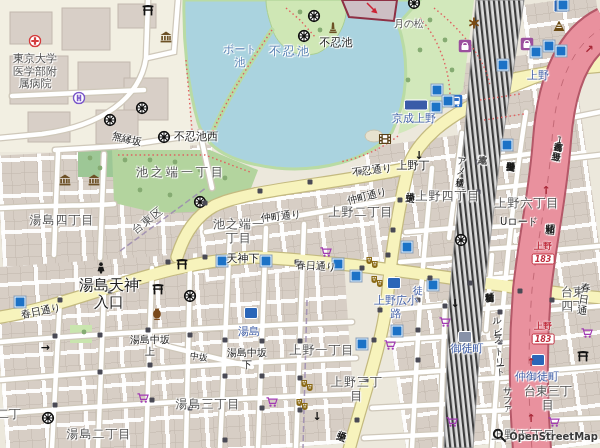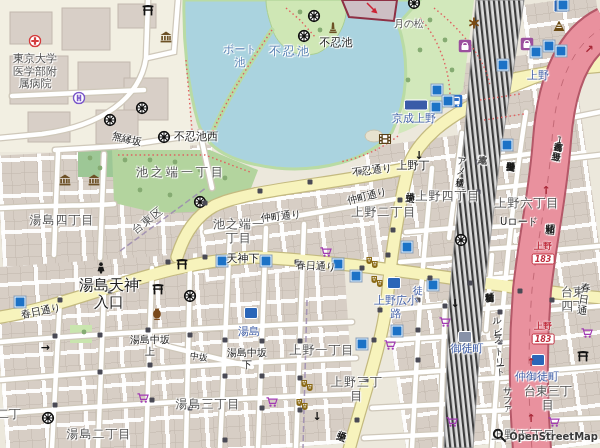--- a/index.html
+++ b/index.html
@@ -657,21 +657,21 @@
 属病院</span>
       <span class="lbl st" style="left: 127px; top: 139px; font-size: 10px; transform: translate(-50%, -50%) rotate(14deg);">無縁坂</span>
       <span class="lbl st" style="left: 196px; top: 137px; font-size: 11px; transform: translate(-50%, -50%);">不忍池西</span>
       <span class="lbl d" style="left: 181px; top: 173px; font-size: 12px; letter-spacing: 3px; transform: translate(-50%, -50%);">池之端一丁目</span>
       <span class="lbl d" style="left: 239px; top: 200px; font-size: 12px; letter-spacing: 1px; transform: translate(-50%, -50%); margin-top: 32px;">池之端一
 丁目</span>
       <span class="lbl d" style="left: 62px; top: 221px; font-size: 12px; letter-spacing: 1px; transform: translate(-50%, -50%);">湯島四丁目</span>
       <span class="lbl d" style="left: 148px; top: 221px; font-size: 11px; letter-spacing: 1px; transform: translate(-50%, -50%) rotate(-38deg);">台東区</span>
       <span class="lbl st" style="left: 281px; top: 216px; font-size: 10px; transform: translate(-50%, -50%) rotate(-6deg);">仲町通り</span>
       <span class="lbl st" style="left: 367px; top: 196px; font-size: 10px; transform: translate(-50%, -50%) rotate(-14deg);">仲町通り</span>
-      <span class="lbl d" style="left: 361px; top: 213px; font-size: 12px; letter-spacing: 1px; transform: translate(-50%, -50%); margin-left: 23px;">上野二丁目</span>
+      <span class="lbl d" style="left: 361px; top: 213px; font-size: 12px; letter-spacing: 1px; transform: translate(-50%, -50%);">上野二丁目</span>
       <span class="lbl st" style="left: 372px; top: 170px; font-size: 10px; transform: translate(-50%, -50%) rotate(-7deg);">不忍通り</span>
       <span class="lbl st" style="left: 413px; top: 166px; font-size: 11px; transform: translate(-50%, -50%);">上野丁</span>
       <span class="lbl st" style="left: 243px; top: 259px; font-size: 11px; transform: translate(-50%, -50%);">天神下</span>
       <span class="lbl st" style="left: 41px; top: 311px; font-size: 10px; transform: translate(-50%, -50%) rotate(-11deg);">春日通り</span>
       <span class="lbl st" style="left: 316px; top: 266px; font-size: 10px; transform: translate(-50%, -50%) rotate(3deg);">春日通り</span>
       <span class="lbl st" style="left: 109px; top: 294px; font-size: 15px; transform: translate(-50%, -50%);">湯島天神
 入口</span>
       <span class="lbl st" style="left: 150px; top: 345px; font-size: 10px; transform: translate(-50%, -50%);">湯島中坂
 上</span>
       <span class="lbl st" style="left: 199px; top: 357px; font-size: 9px; transform: translate(-50%, -50%) rotate(8deg);">中坂</span>

